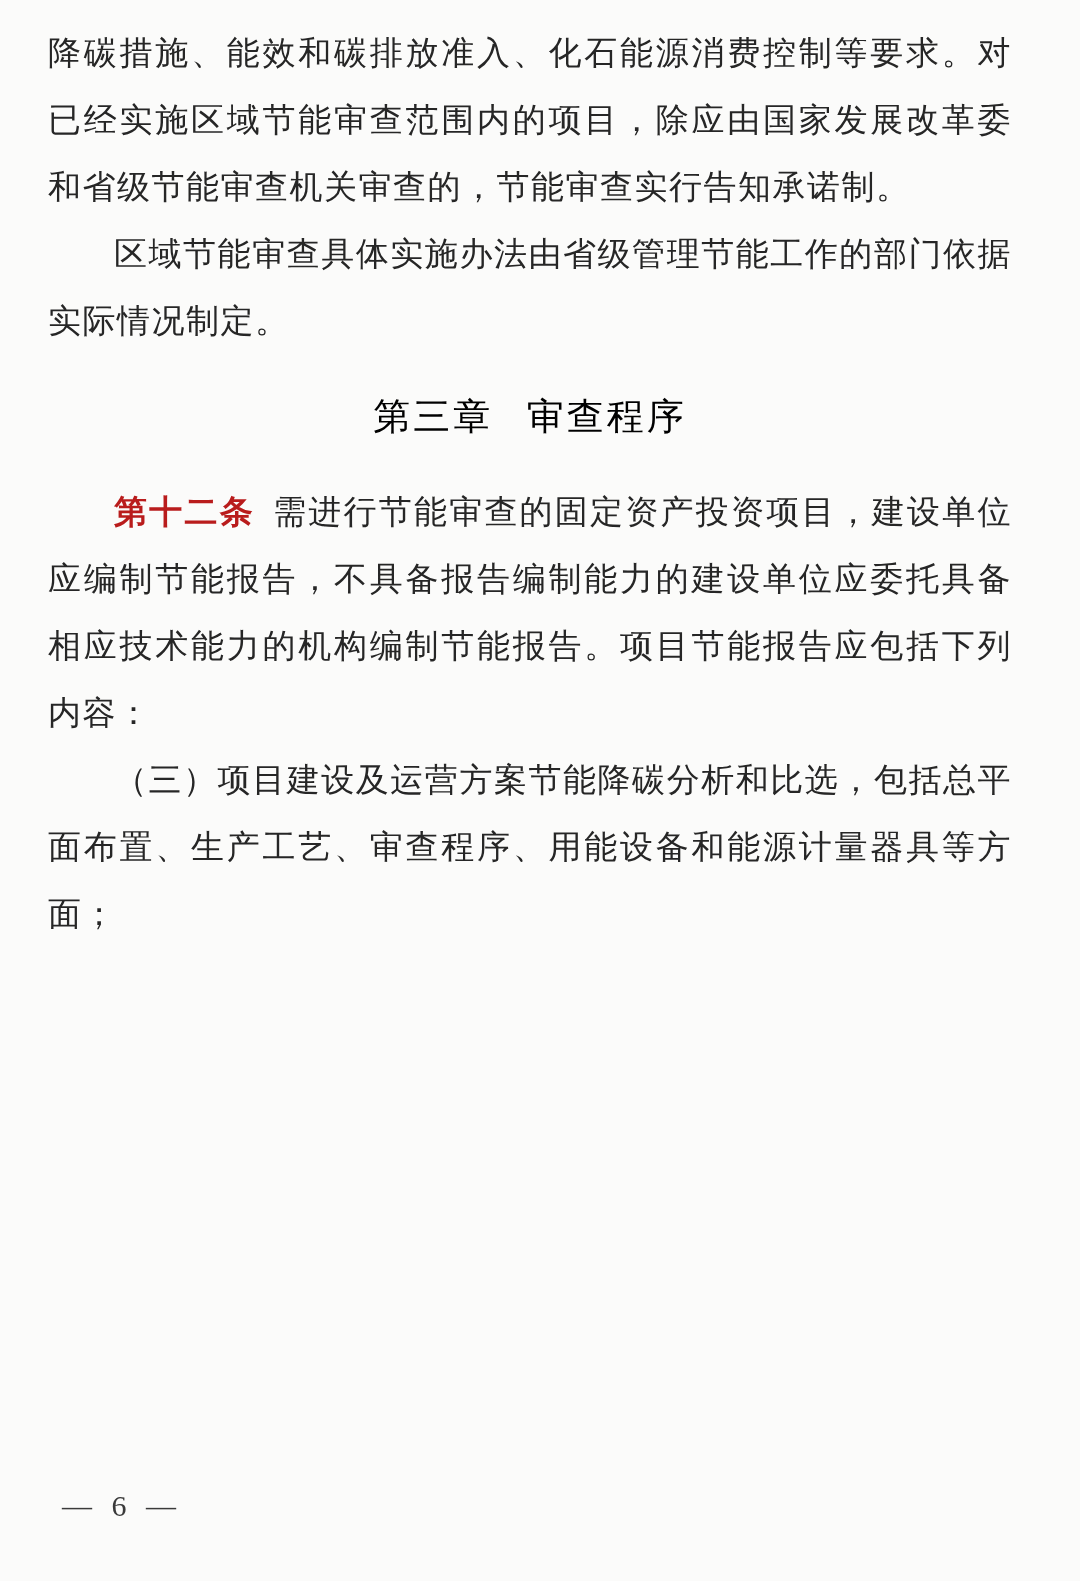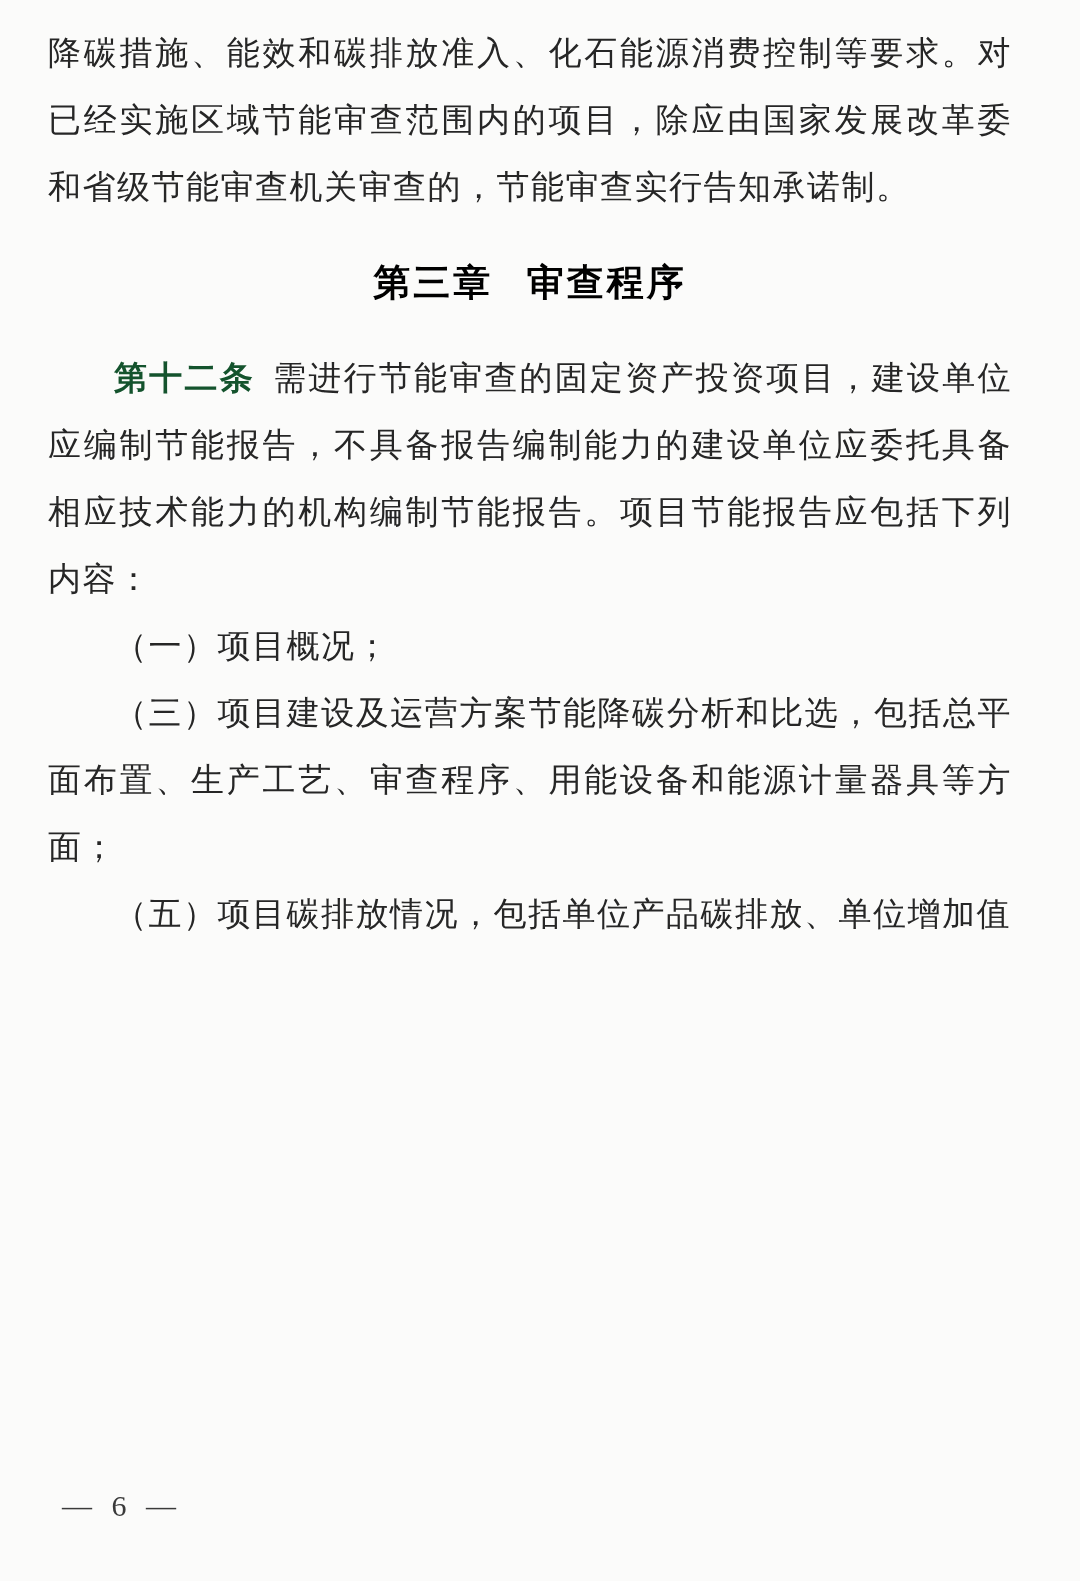--- a/index.html
+++ b/index.html
@@ -31,61 +31,60 @@
       text-justify: inter-character;
       letter-spacing: 1.5px;
     }
     .indent {
       text-indent: 2em;
     }
     .chapter-heading {
       margin: 28px 0 28px 0;
       text-align: center;
       font-family: "Liberation Sans", "DejaVu Sans", sans-serif;
-      font-weight: bold;
+      font-weight: normal;
       color: #000000;
       font-size: 37px;
       line-height: 67px;
       letter-spacing: 3px;
     }
     .chapter-gap {
       display: inline-block;
       width: 0.9em;
     }
     .article-lead {
       font-family: "Liberation Sans", "DejaVu Sans", sans-serif;
       font-weight: bold;
-      color: #14532d;
+      color: #b91c1c;
       margin-right: 0.55em;
     }
     .page-number {
       position: absolute;
       left: 62px;
       bottom: 42px;
       font-family: "Liberation Serif", "DejaVu Serif", serif;
       font-size: 30px;
       color: #3a3a3a;
       letter-spacing: 6px;
     }
   </style>
 </head>
 <body>
 
 <div class="page">
 
   <p class="body-para">降碳措施、能效和碳排放准入、化石能源消费控制等要求。对已经实施区域节能审查范围内的项目，除应由国家发展改革委和省级节能审查机关审查的，节能审查实行告知承诺制。</p>
 
+  <p class="body-para indent">区域节能审查具体实施办法由省级管理节能工作的部门依据实际情况制定。</p>
 
   <h2 class="chapter-heading"><span>第三章</span><span class="chapter-gap"></span><span>审查程序</span></h2>
 
   <p class="body-para indent"><span class="article-lead">第十二条</span><span>需进行节能审查的固定资产投资项目，建设单位应编制节能报告，不具备报告编制能力的建设单位应委托具备相应技术能力的机构编制节能报告。项目节能报告应包括下列内容：</span></p>
 
-  <p class="body-para indent">（一）项目概况；</p>
 
 
   <p class="body-para indent">（三）项目建设及运营方案节能降碳分析和比选，包括总平面布置、生产工艺、审查程序、用能设备和能源计量器具等方面；</p>
 
 
-  <p class="body-para indent">（五）项目碳排放情况，包括单位产品碳排放、单位增加值</p>
 
   <div class="page-number">— 6 —</div>
 
 </div>
 
 </body></html>

